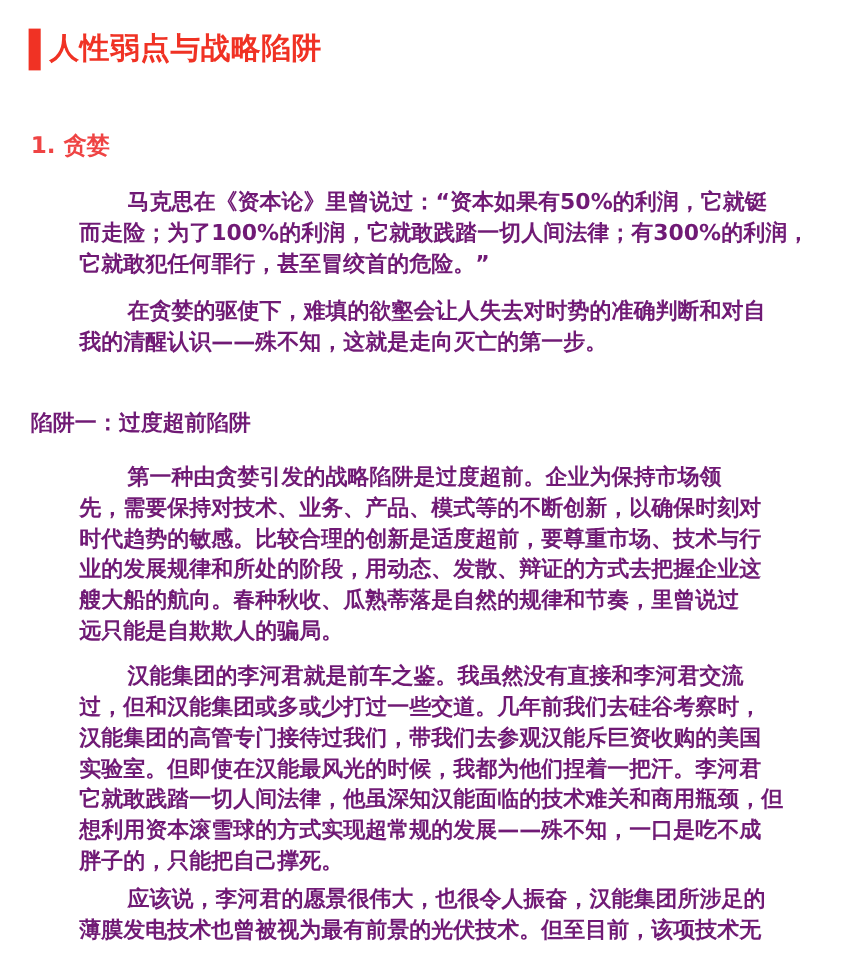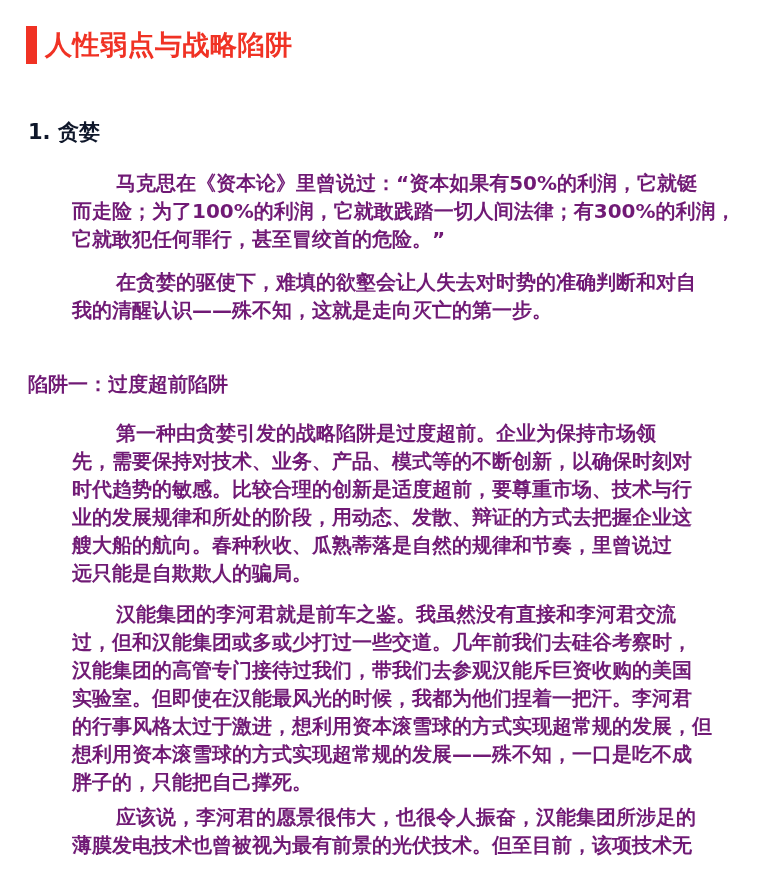--- a/index.html
+++ b/index.html
@@ -42,21 +42,21 @@
       color: #f03224;
       letter-spacing: 0.5px;
       line-height: 38px;
       white-space: nowrap;
     }
     .section-heading {
       position: absolute;
       left: 28px;
       top: 118px;
       font-size: 21px;
-      color: #0f172a;
+      color: #ef4444;
       line-height: 28px;
       white-space: nowrap;
     }
     .para {
       position: absolute;
       left: 28px;
       width: 712px;
       font-size: 20px;
       line-height: 28px;
       text-indent: 2.2em;
@@ -113,21 +113,21 @@
     <span class="line">业的发展规律和所处的阶段，用动态、发散、辩证的方式去把握企业这</span>
     <span class="line">艘大船的航向。春种秋收、瓜熟蒂落是自然的规律和节奏，里曾说过</span>
     <span class="line">远只能是自欺欺人的骗局。</span>
   </div>
 
   <div class="para" style="top:600px;">
     <span class="line first">汉能集团的李河君就是前车之鉴。我虽然没有直接和李河君交流</span>
     <span class="line">过，但和汉能集团或多或少打过一些交道。几年前我们去硅谷考察时，</span>
     <span class="line">汉能集团的高管专门接待过我们，带我们去参观汉能斥巨资收购的美国</span>
     <span class="line">实验室。但即使在汉能最风光的时候，我都为他们捏着一把汗。李河君</span>
-    <span class="line">的行事风格太过于激进，想利用资本滚雪球的方式实现超常规的发展，但</span>
+    <span class="line">它就敢践踏一切人间法律，他虽深知汉能面临的技术难关和商用瓶颈，但</span>
     <span class="line">想利用资本滚雪球的方式实现超常规的发展——殊不知，一口是吃不成</span>
     <span class="line">胖子的，只能把自己撑死。</span>
   </div>
 
   <div class="para" style="top:803px;">
     <span class="line first">应该说，李河君的愿景很伟大，也很令人振奋，汉能集团所涉足的</span>
     <span class="line">薄膜发电技术也曾被视为最有前景的光伏技术。但至目前，该项技术无</span>
   </div>
 
 </div>

